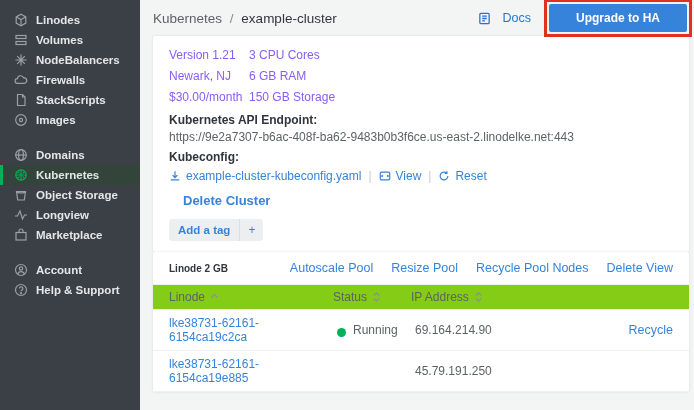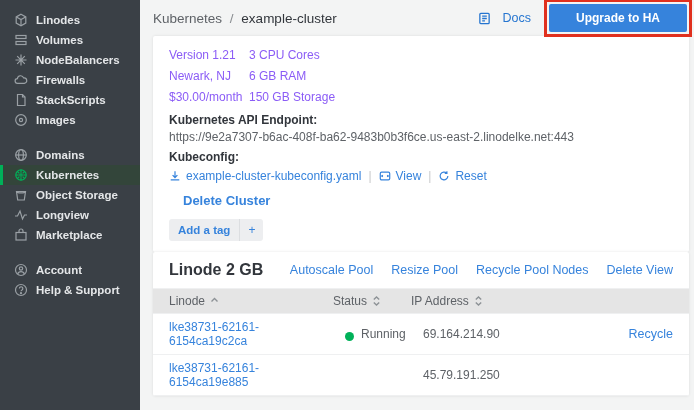--- a/index.html
+++ b/index.html
@@ -111,41 +111,41 @@
   }
   .nodepools-title { font-size: 15px; font-weight: bold; color: #32363c; }
   .nodepools-actions { display: flex; align-items: center; gap: 17px; }
   .link { color: #3683dc; font-size: 12.5px; cursor: pointer; white-space: nowrap; }
 
   .pool-card { overflow: hidden; }
   .pool-header {
     display: flex; align-items: center; justify-content: space-between;
     padding: 9px 16px;
   }
-  .pool-name { font-size: 16px; font-weight: bold; color: #32363c; text-align: right; }
+  .pool-name { font-size: 10px; font-weight: bold; color: #32363c; text-align: right; }
   .pool-actions { display: flex; gap: 18px; }
 
   table { width: 100%; border-collapse: collapse; font-size: 12px; table-layout: fixed; }
   col.c-linode { width: 180px; }
   col.c-status { width: 78px; }
   col.c-ip { width: 160px; }
   thead th {
-    background: #e5e5e5;
+    background: #84cc16;
     border-top: 1px solid #eff0f1;
     border-bottom: 1px solid #eff0f1;
     color: #5e6267; font-weight: normal;
     text-align: left; padding: 5px 0;
     cursor: pointer;
   }
   thead th .th-inner { display: inline-flex; align-items: center; gap: 5px; }
   th:first-child, td:first-child { padding-left: 16px; }
   .sort-icon svg { width: 9px; height: 10px; stroke: #8d9296; fill: none; stroke-width: 1.4; display: block; }
   tbody td {
     border-bottom: 1px solid #eff0f1;
-    padding: 6px 12px; color: #5e6267;
+    padding: 6px 4px; color: #5e6267;
   }
   td.cell-linode span { color: #3683dc; cursor: pointer; }
   .status-cell { display: flex; align-items: flex-end; gap: 7px; }
   .status-dot { width: 9px; height: 9px; border-radius: 50%; background: #00b159; flex-shrink: 0; }
   td.cell-action, th.cell-action { text-align: right; padding-right: 16px; }
 </style>
 </head>
 <body>
 
 <aside class="sidebar">

